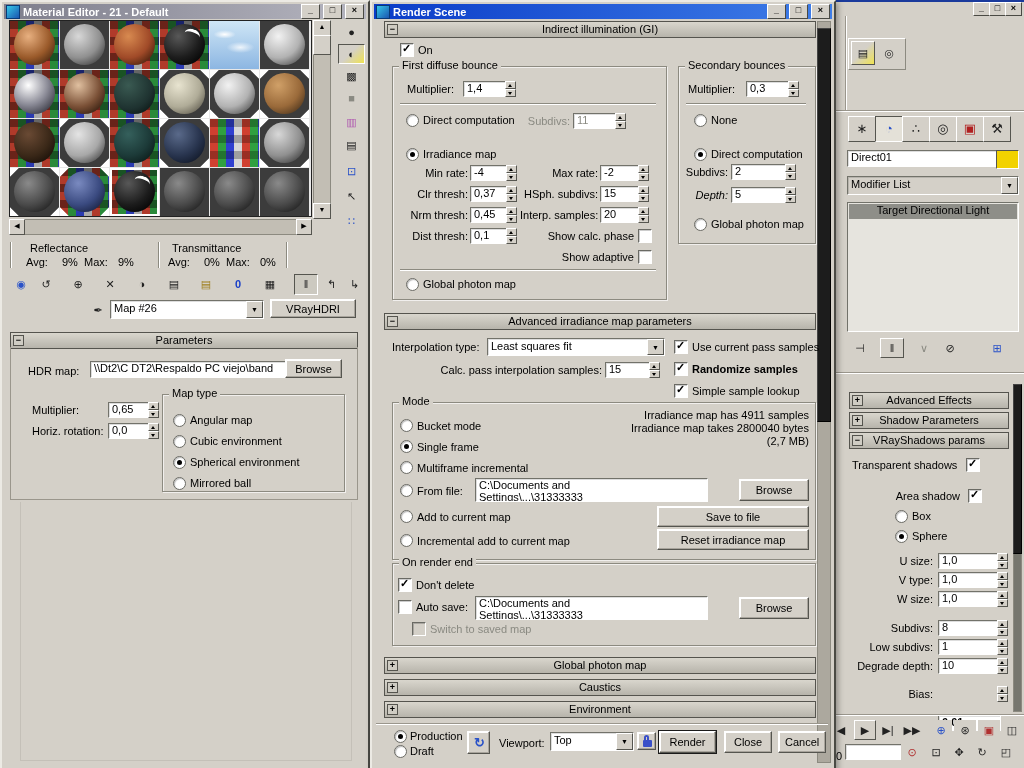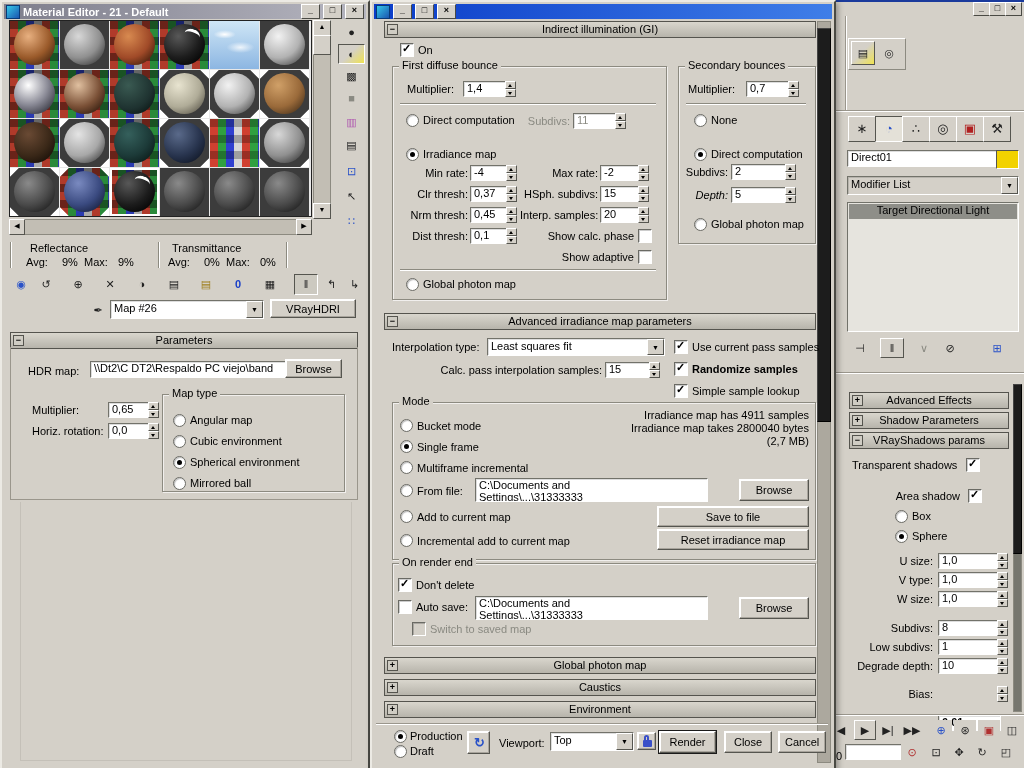--- a/index.html
+++ b/index.html
@@ -392,20 +392,21 @@
     <span class="lbl" style="left:188px;top:454px;">Spherical environment</span>
     <span class="rad" style="left:171px;top:475px;"></span>
     <span class="lbl" style="left:188px;top:475px;">Mirrored ball</span>
 
     <div class="abs" style="left:18px;top:500px;width:330px;height:258px;border:1px solid #c4c0b8;border-top:none;"></div>
   </div>
 
   <div class="win" style="left:370px;top:0;width:462px;height:768px;">
     <div class="tb tb-active">
       <span class="appico"></span>
+      <span class="ttl">Render Scene</span>
       <span class="wbtn">_</span>
       <span class="wbtn">□</span>
       <span class="wbtn">×</span>
     </div>
 
     <div class="sbtrack" style="left:445px;top:19px;width:12px;height:740px;background:#aca89e;"></div>
     <div class="sbthumb darkth" style="left:445px;top:26px;width:12px;height:392px;"></div>
 
     <div class="ro" style="left:12px;top:19px;width:430px;">
       <span class="pm">−</span>
@@ -489,21 +490,21 @@
     <span class="cb" style="left:266px;top:248px;"></span>
 
     <div class="sep" style="left:28px;top:267px;width:256px;"></div>
     <span class="rad" style="left:34px;top:276px;"></span>
     <span class="lbl" style="left:51px;top:276px;">Global photon map</span>
 
     <div class="gb" style="left:306px;top:64px;width:136px;height:176px;">
       <span class="leg" style="left:6px;">Secondary bounces</span>
     </div>
     <span class="lbl" style="left:316px;top:81px;">Multiplier:</span>
-    <div class="fld" style="left:374px;top:79px;width:38px;height:14px;">0,7</div>
+    <div class="fld" style="left:374px;top:79px;width:38px;height:14px;">0,3</div>
     <span class="spin" style="left:416px;top:79px;">
         <i class="u"></i>
         <i class="d"></i>
       </span>
     <div class="sep" style="left:314px;top:101px;width:120px;"></div>
     <span class="rad" style="left:322px;top:112px;"></span>
     <span class="lbl" style="left:339px;top:112px;">None</span>
     <span class="rad on" style="left:322px;top:146px;"></span>
     <span class="lbl" style="left:339px;top:146px;">Direct computation</span>
     <span class="rlbl" style="left:300px;top:164px;width:56px;">Subdivs:</span>

